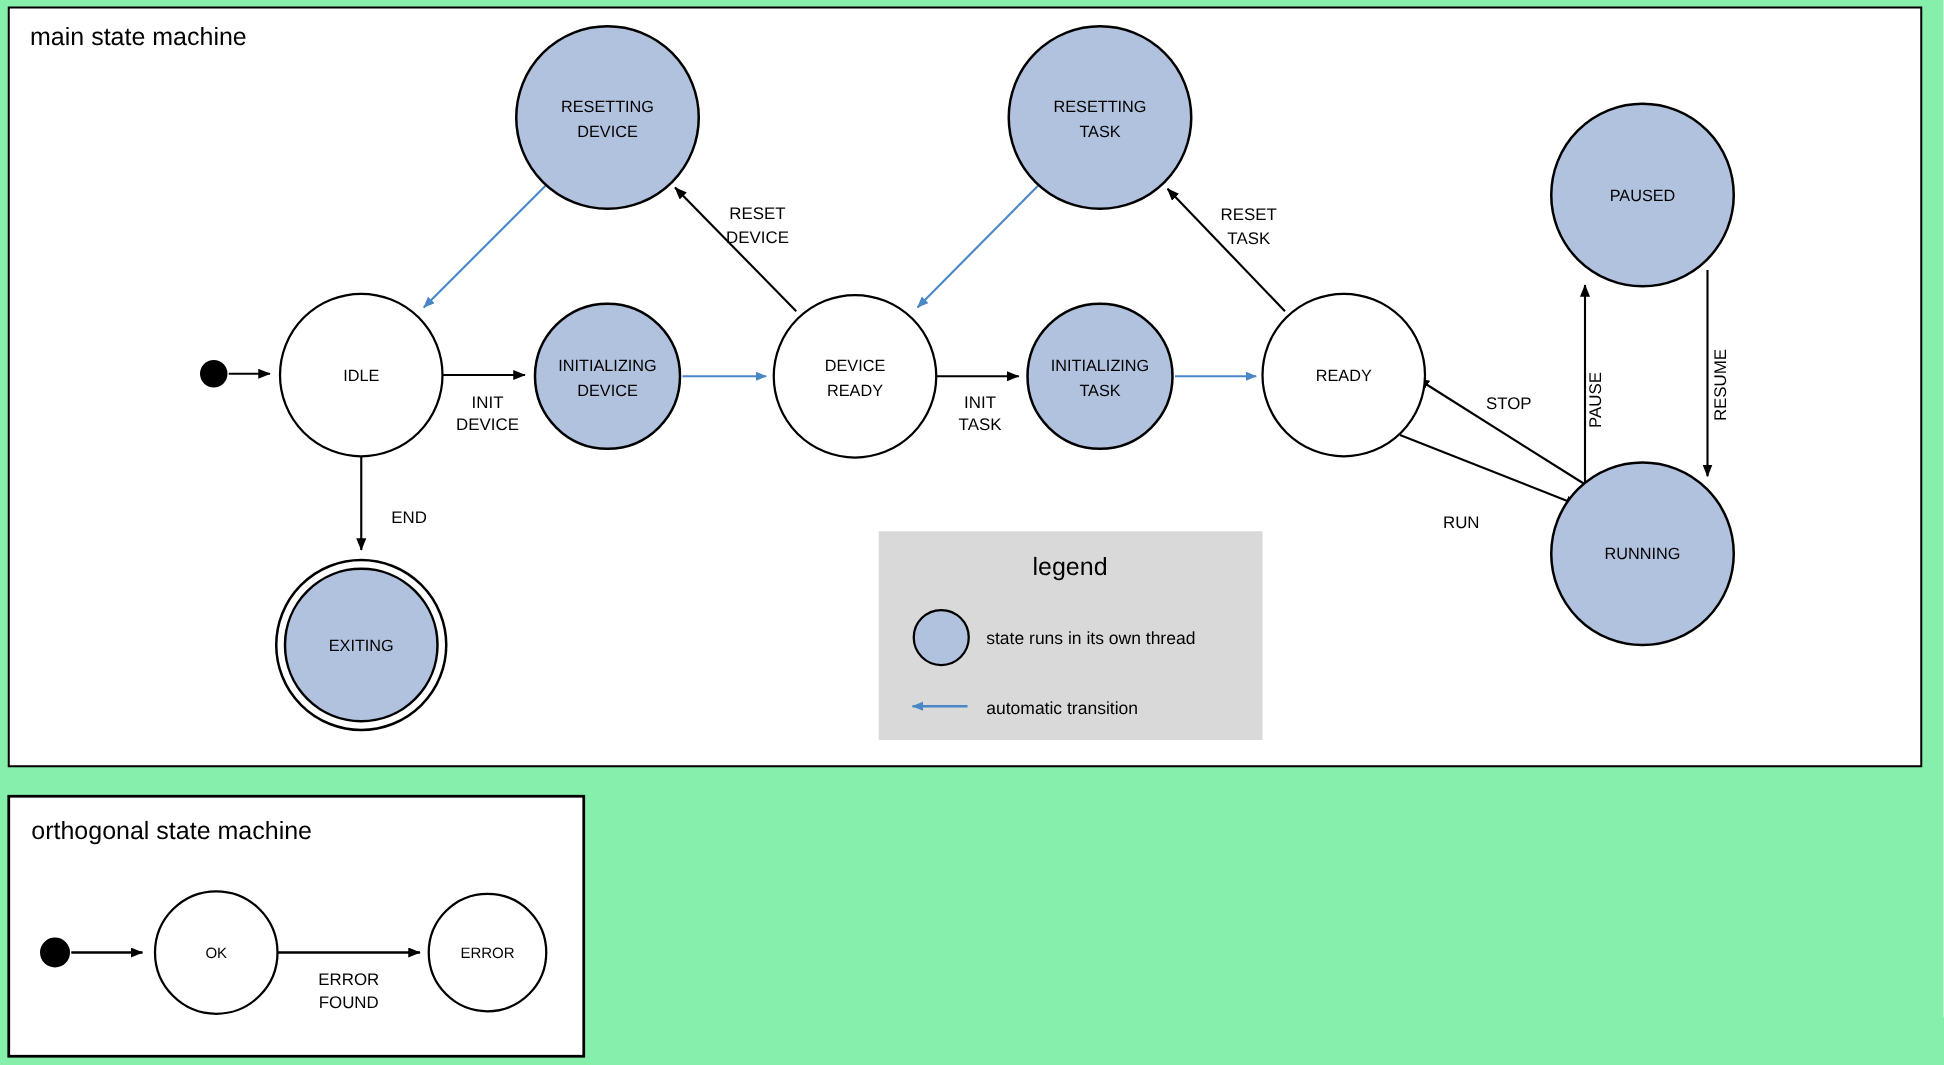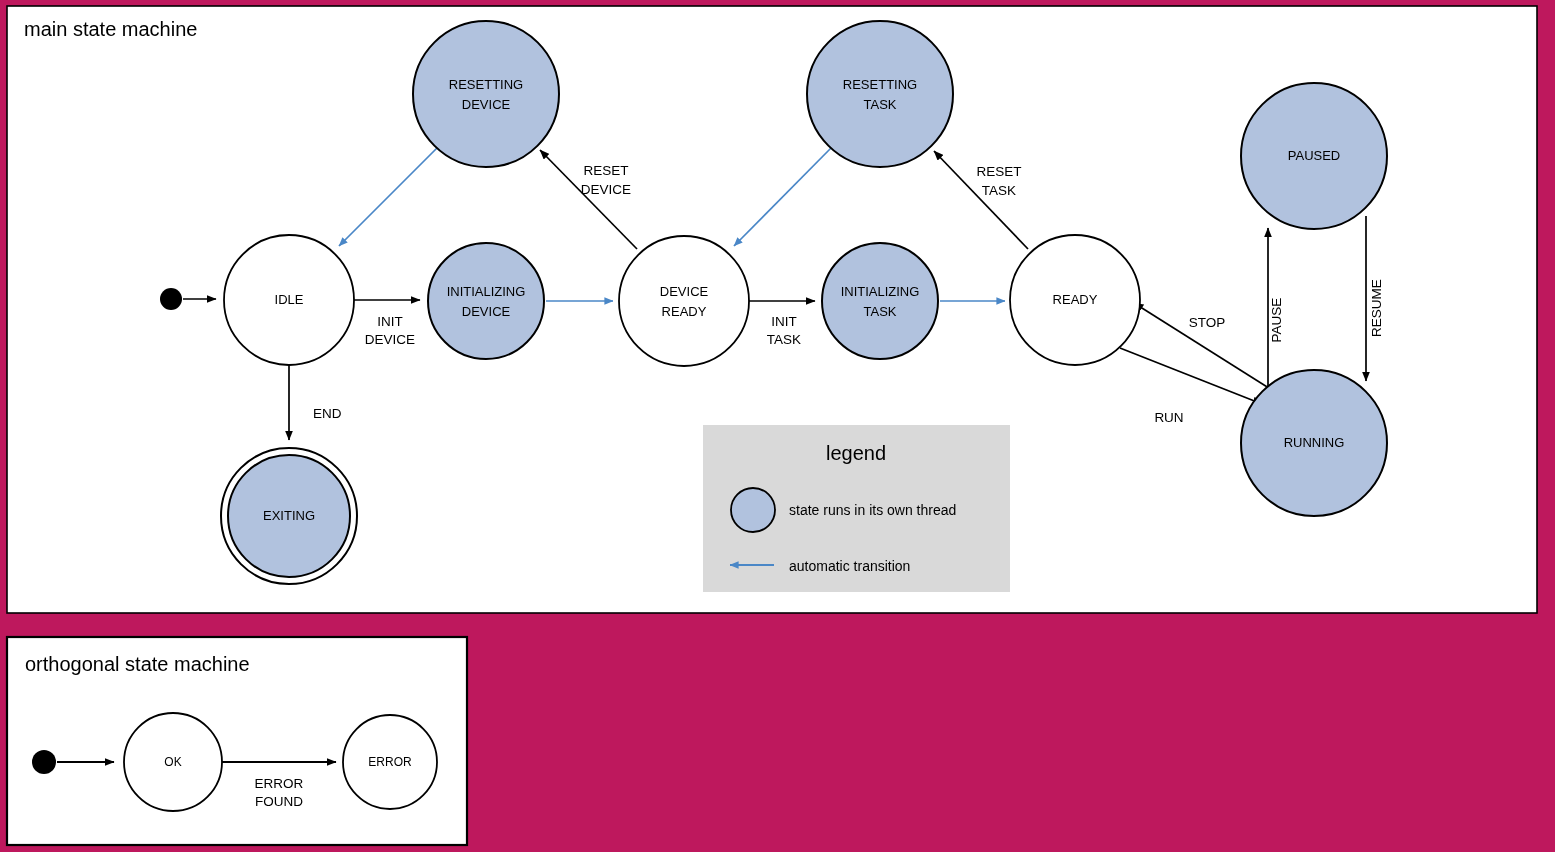--- a/index.html
+++ b/index.html
@@ -4,21 +4,21 @@
 <style>
   html, body {
     margin: 0;
     padding: 0;
     background: #ffffff;
   }
   #canvas {
     position: relative;
     width: 1555px;
     height: 852px;
-    background: #be185d;
+    background: #86efac;
     font-family: "Liberation Sans", sans-serif;
     overflow: hidden;
   }
   svg { display: block; }
   .node-label {
     font-family: "Liberation Sans", sans-serif;
     font-size: 13px;
     fill: #000000;
     text-anchor: middle;
     dominant-baseline: middle;

